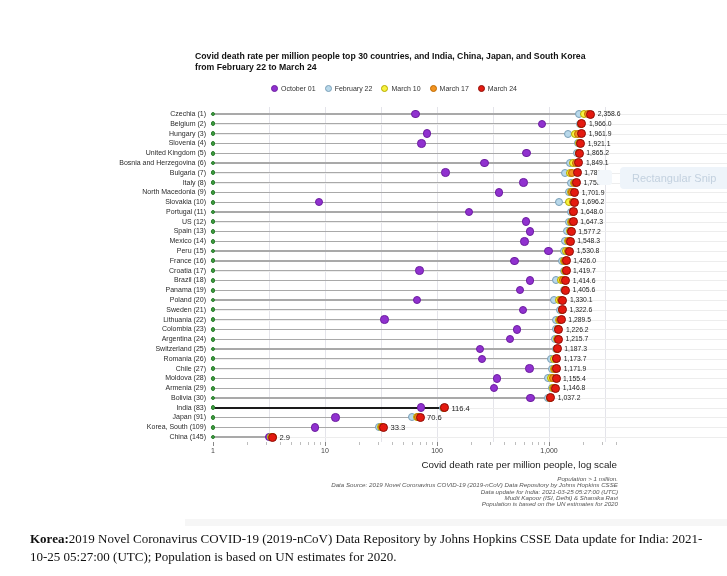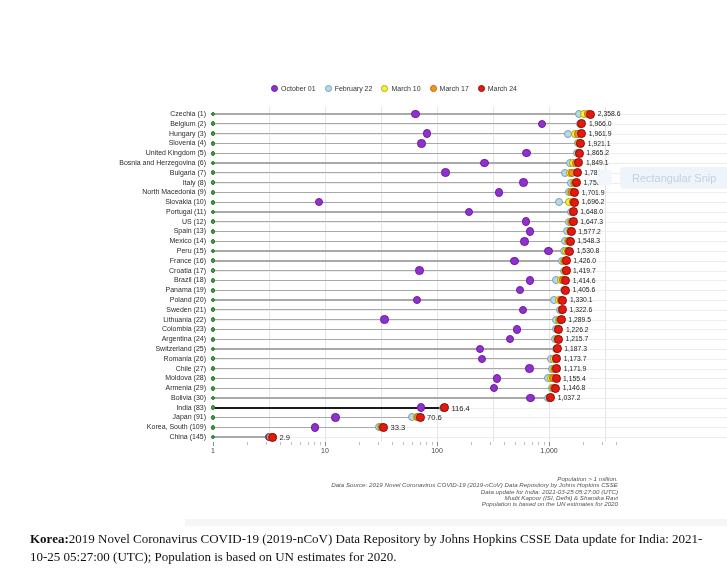--- a/index.html
+++ b/index.html
@@ -43,20 +43,22 @@
                font-size:13px;line-height:17.5px;color:#111;}
   #source-note b{font-weight:bold;}
 </style>
 </head>
 <body>
 
 <div id="page">
 
 
   <div class="abs" id="chart-title">
+    <div>Covid death rate per million people top 30 countries, and India, China, Japan, and South Korea</div>
+    <div>from February 22 to March 24</div>
   </div>
 
   <div class="abs" id="legend">
       <div class="lg-item">
         <span class="lg-dot" style="background: rgb(144, 49, 207); border: 1px solid rgb(109, 31, 160);"></span>
         <span class="lg-label">October 01</span>
       </div>
       <div class="lg-item">
         <span class="lg-dot" style="background: rgb(184, 216, 234); border: 1px solid rgb(122, 160, 184);"></span>
         <span class="lg-label">February 22</span>
@@ -459,20 +461,21 @@
       <div class="country-label" style="top: 433.07px;">China (145)</div>
       <div class="value-label big" style="left: 274.526px; top: 432.87px;">2.9</div>
     </div>
 
   <div class="abs" id="snip-icon"></div>
   <div class="abs" id="snip">
     <span>Rectangular Snip</span>
   </div>
   <div class="abs" id="bottom-strip"></div>
 
+  <div class="abs" id="xaxis-label">Covid death rate per million people, log scale</div>
   <div class="abs" id="footnotes">
       <div>Population &gt; 1 million.</div>
       <div>Data Source: 2019 Novel Coronavirus COVID-19 (2019-nCoV) Data Repository by Johns Hopkins CSSE</div>
       <div>Data update for India: 2021-03-25 05:27:00 (UTC)</div>
       <div>Mudit Kapoor (ISI, Delhi) &amp; Shamika Ravi</div>
       <div>Population is based on the UN estimates for 2020</div>
     </div>
 
   <div class="abs" id="source-note">
     <b>Korea:</b><span>2019 Novel Coronavirus COVID-19 (2019-nCoV) Data Repository by Johns Hopkins CSSE Data update for India: 2021-10-25 05:27:00 (UTC); Population is based on UN estimates for 2020.</span>

